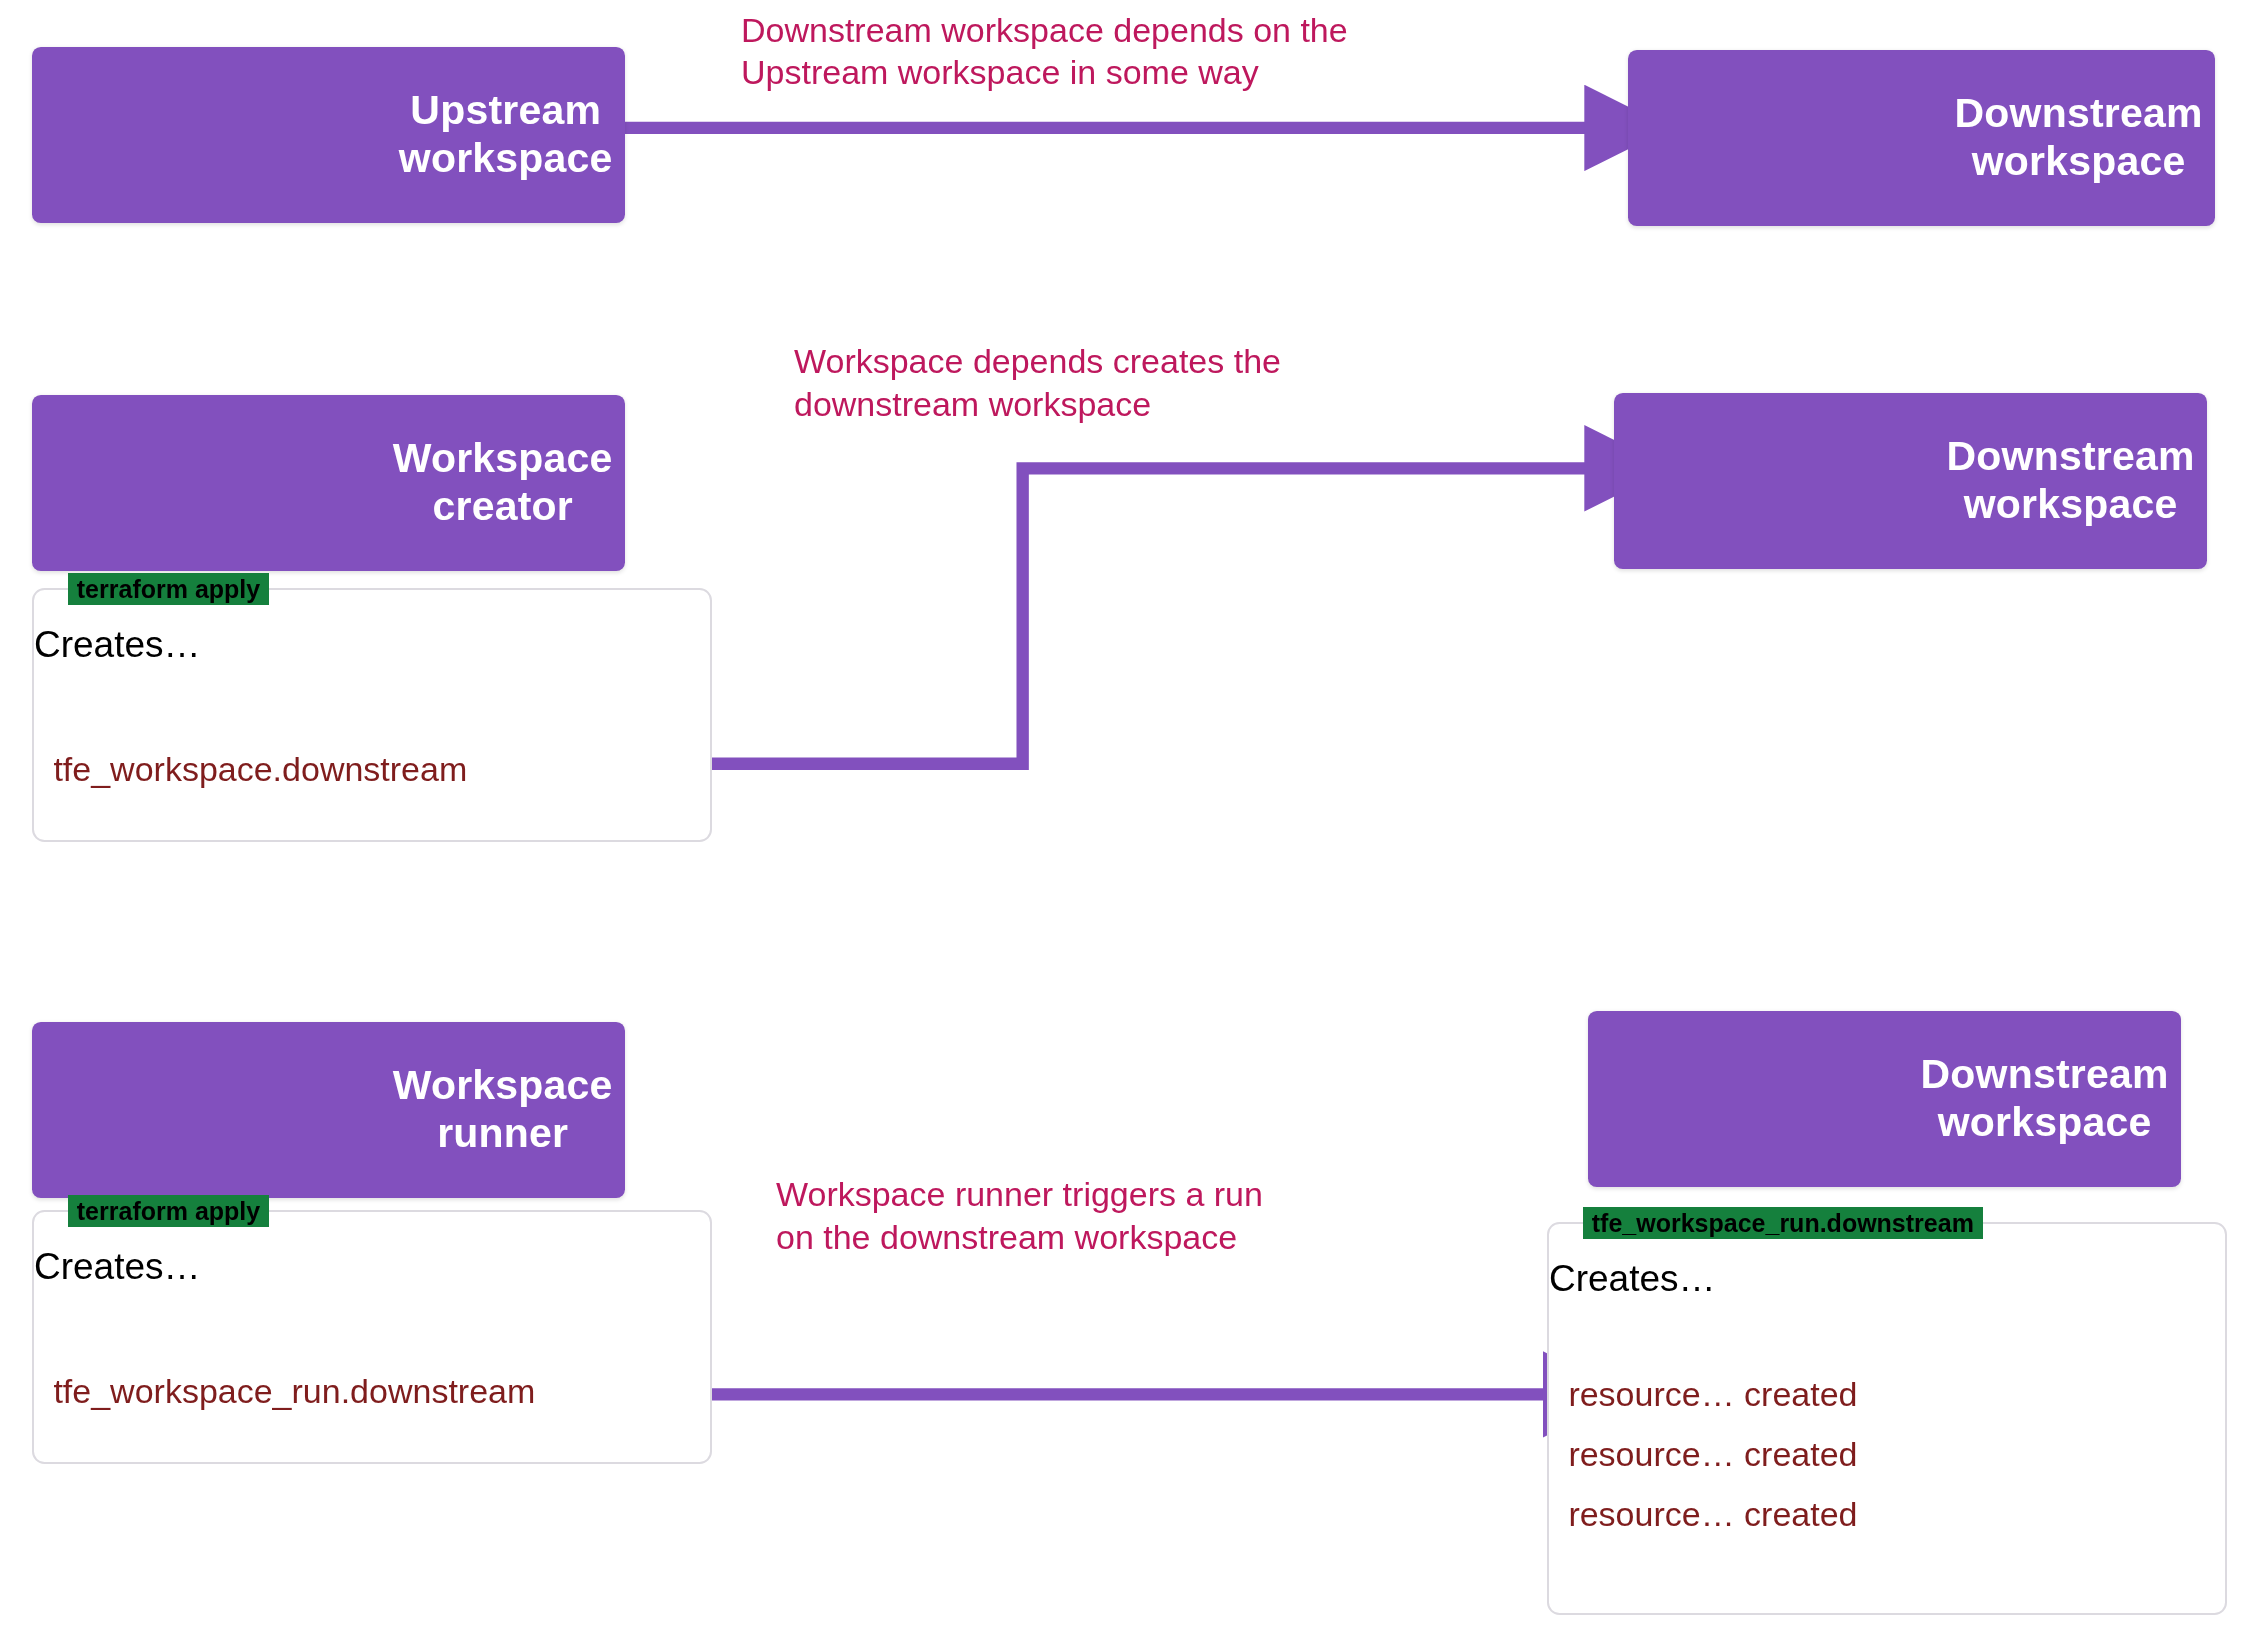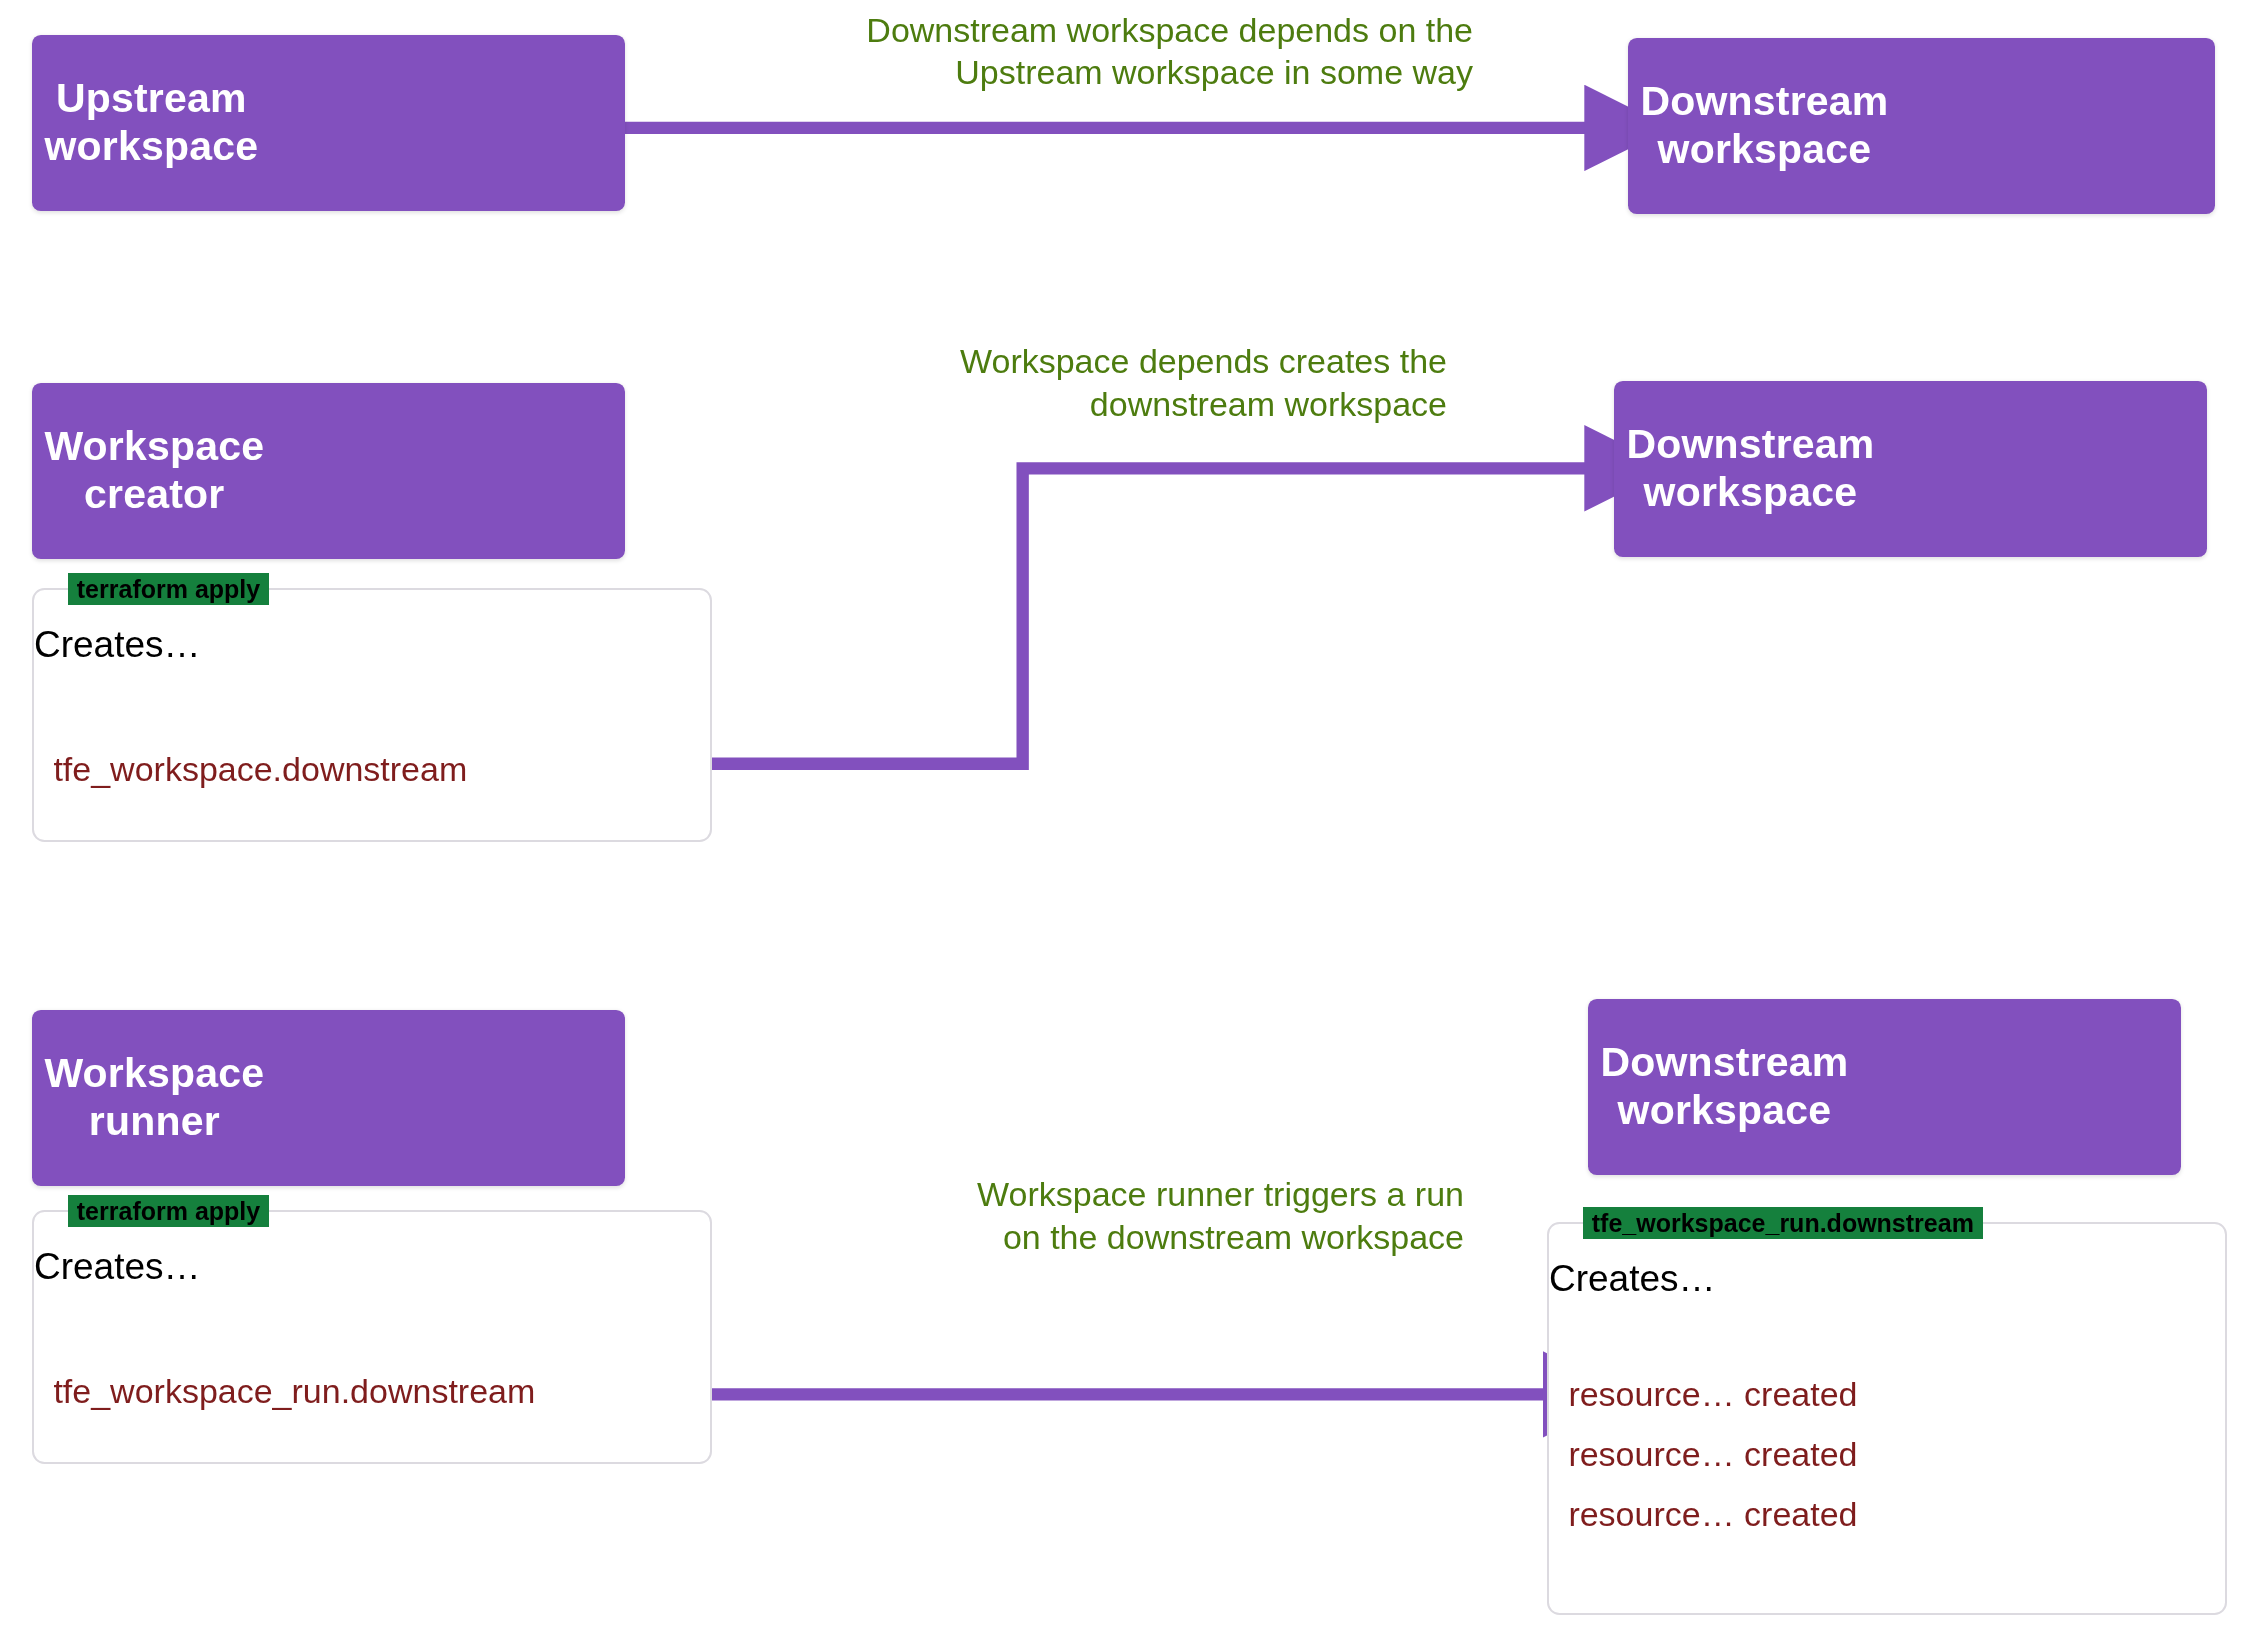--- a/index.html
+++ b/index.html
@@ -21,24 +21,25 @@
   }
 
   
   .node {
     position: absolute;
     background: #8250be;
     border-radius: 8.8px;
     box-shadow: 0 1.8px 4.4px rgba(0,0,0,0.12);
     display: flex;
     align-items: center;
-    justify-content: flex-start;
+    justify-content: flex-end;
     text-align: center;
     box-sizing: border-box;
     padding: 5.3px 12.4px;
+    margin-top: 12px;
   }
   .node .node-label {
     color: #ffffff;
     font-weight: bold;
     font-size: 41px;
     line-height: 1.16;
     letter-spacing: 0.2px;
     white-space: pre-line;
   }
 
@@ -76,24 +77,24 @@
     left: 19.4px;
     font-size: 34px;
     line-height: 1.1;
     color: #7f1d1d;
     white-space: nowrap;
   }
 
   
   .caption {
     position: absolute;
-    text-align: right;
+    text-align: left;
     font-size: 34px;
     line-height: 1.25;
-    color: #4d7c0f;
+    color: #be185d;
     white-space: pre-line;
   }
 
   
   .conn {
     position: absolute;
     left: 0;
     top: 0;
     width: 2257px;
     height: 1644px;

